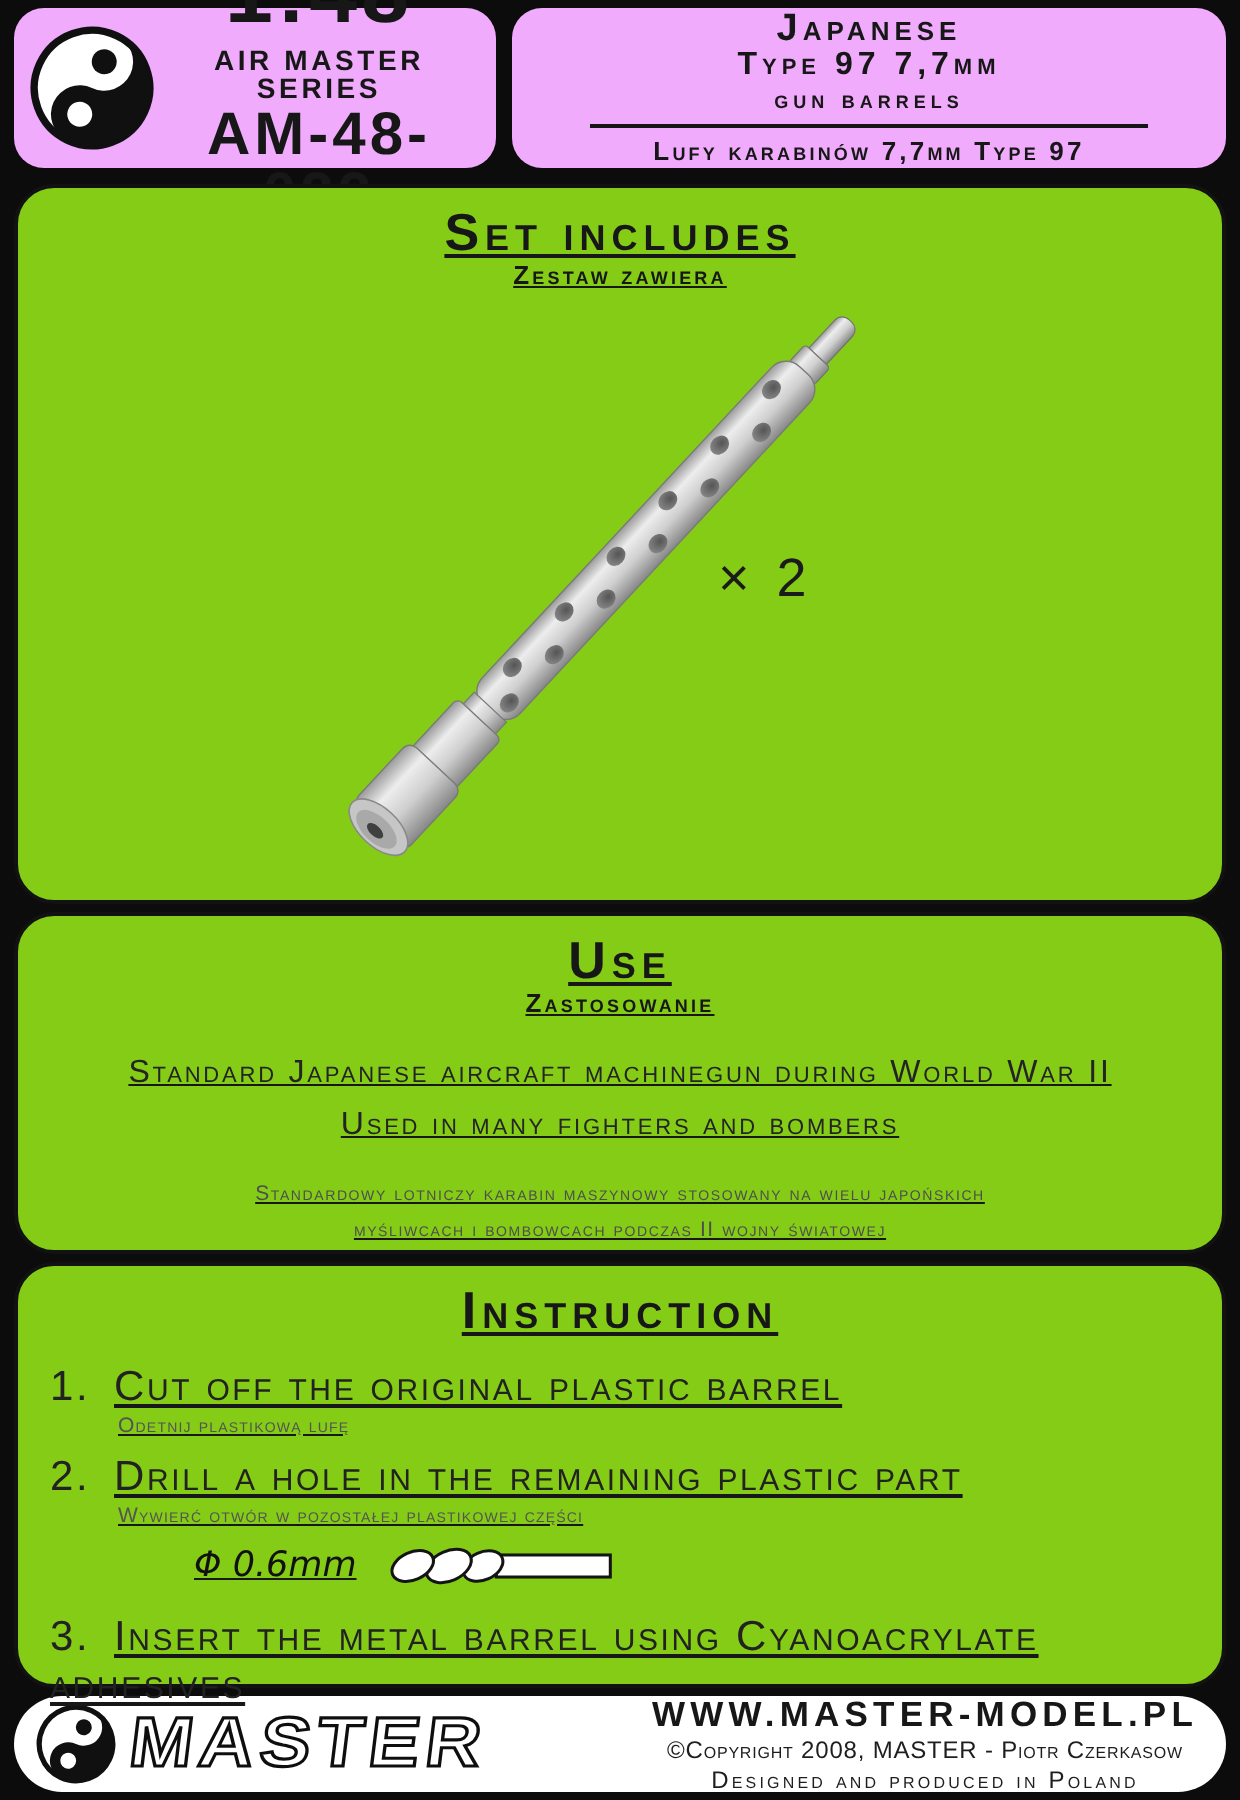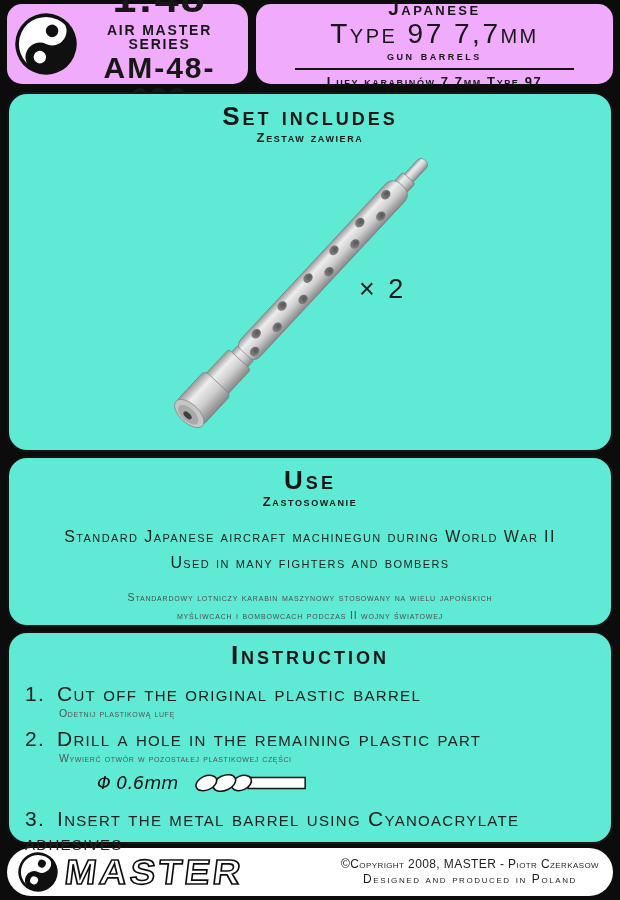--- a/index.html
+++ b/index.html
@@ -17,33 +17,34 @@
   .header { display:flex; gap:8px; height:80px; margin-bottom:8px; }
   .hbox { background:#f0abfc; border-radius:15px; box-sizing:border-box; }
   .hbox-left { width:241px; display:flex; align-items:center; padding:0 8px 0 6px; }
   .hbox-right { flex:1; display:flex; flex-direction:column; justify-content:center; text-align:center; padding:0 8px; }
   .logo-svg { width:66px; height:66px; flex:0 0 66px; }
   .hleft-text { flex:1; text-align:center; line-height:1; }
   .scale-txt { font-size:43px; font-weight:bold; letter-spacing:2px; }
   .series-txt { font-size:14px; font-weight:bold; letter-spacing:1.8px; margin-top:4px; }
   .code-txt { font-size:30px; font-weight:bold; letter-spacing:2px; margin-top:2px; }
   .hr-nation { font-size:19px; font-weight:bold; letter-spacing:2.5px; line-height:1.05; }
-  .hr-type { font-size:28px; font-weight:normal; letter-spacing:2.5px; line-height:1.05; }
+  .hr-type { font-size:16px; font-weight:bold; letter-spacing:2.5px; line-height:1.05; }
   .hr-prod { font-size:13.5px; font-weight:bold; letter-spacing:2.5px; line-height:1.2; }
   .hr-line { width:82%; height:0; border-top:2px solid #151515; margin:4px auto 4px auto; }
   .hr-sub { font-size:13px; font-weight:bold; letter-spacing:1.6px; }
 
   
   .panel {
-    background:#5eead4;
+    background:#84cc16;
     border:2.5px solid #121212;
     border-radius:20px;
     box-sizing:border-box;
     position:relative;
     margin-bottom:4px;
+    text-decoration:underline;
   }
   .panel-title { text-align:center; font-size:26px; font-weight:bold; letter-spacing:3px; line-height:1.1; padding-top:8px; }
   .panel-sub { text-align:center; font-size:13px; font-weight:bold; letter-spacing:1.6px; line-height:1.15; }
 
   .set-panel { height:360px; }
   .use-panel { height:171px; }
   .instr-panel { height:213px; }
 
   
   .barrel-wrap {
@@ -218,18 +219,19 @@
     <svg class="logo-svg-sm" viewBox="0 0 72 72">
       <g transform="rotate(25 36 36)">
         <circle cx="36" cy="36" r="31.5" fill="#ffffff" stroke="#101010" stroke-width="4.5"></circle>
         <path d="M36,4.5 a31.5,31.5 0 0 1 0,63 a15.75,15.75 0 0 1 0,-31.5 a15.75,15.75 0 0 0 0,-31.5 z" fill="#101010"></path>
         <circle cx="36" cy="51.8" r="6.8" fill="#ffffff"></circle>
         <circle cx="36" cy="20.2" r="6.8" fill="#101010"></circle>
       </g>
     </svg>
     <span class="brand-txt">MASTER</span>
     <div class="foot-right">
+      <div class="foot-url">WWW.MASTER-MODEL.PL</div>
       <div class="foot-copy sc">©Copyright 2008, MASTER - Piotr Czerkasow</div>
       <div class="foot-origin sc">Designed and produced in Poland</div>
     </div>
   </div>
 
 </div>
 
 </body></html>

